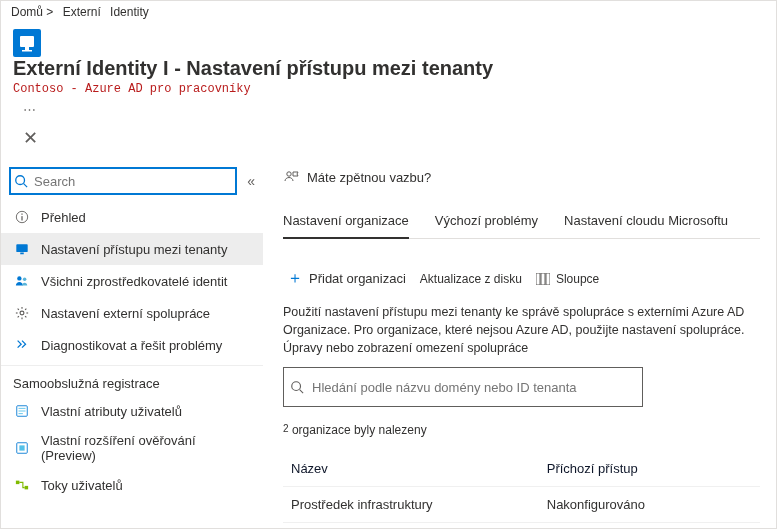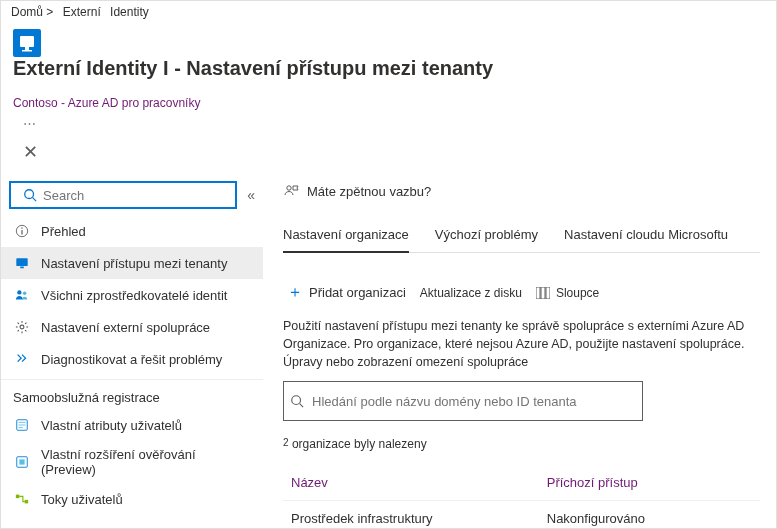--- a/index.html
+++ b/index.html
@@ -30,21 +30,21 @@
     background: #0078d4;
     border-radius: 2px;
     margin-right: 10px;
     margin-top: 4px;
     position: relative;
     flex: 0 0 auto;
     display:flex; align-items:center; justify-content:center;
   }
   .header-text { flex: 1 1 auto; }
   .header-title { font-size: 20px; font-weight: 600; }
-  .header-sub { font-size: 12px; color: #701a75; margin-top: 16px; }
+  .header-sub { font-size: 12px; color: #b91c1c; margin-top: 2px; font-family: Liberation Mono, monospace; }
   .header-dots { padding: 6px 10px; color: #605e5c; cursor: pointer; }
   .header-close { padding: 4px 10px; font-size: 18px; color: #605e5c; cursor: pointer; }
   .body {
     display: flex;
     height: calc(100% - 78px);
   }
   .sidebar {
     width: 262px;
     flex: 0 0 auto;
     border-right: none;
@@ -54,21 +54,21 @@
     display: flex;
     align-items: center;
     padding: 0 8px 6px 8px;
   }
   .search-box {
     flex: 1 1 auto;
     border: 2px solid #0078d4;
     height: 28px;
     display: flex;
     align-items: center;
-    padding: 0 12px;
+    padding: 0 3px;
     color: #605e5c;
   }
   .search-box svg { margin-right: 6px; flex:0 0 auto; }
   .search-box input {
     border: none; outline: none; font-size: 13px; flex:1; background:transparent;
   }
   .collapse-btn {
     margin-left: 10px;
     color: #605e5c;
     cursor: pointer;
@@ -176,21 +176,21 @@
     border:none; outline:none; flex:1; font-size:13px; background:transparent;
   }
   .count { font-size: 12px; color: #323130; margin-bottom: 14px; }
   .count sup { font-size: 10px; vertical-align: top; }
   .table-head, .table-row {
     display: flex;
     border-bottom: 1px solid #f0f0f0;
     padding: 10px 4px 10px 8px;
     font-size: 13px;
   }
-  .table-head { color:#701a75; }
+  .table-head { color:#0f172a; }
   .col-name { flex: 0 0 55%; }
   .col-inbound { flex: 0 0 45%; }
 </style>
 </head>
 <body>
 
 <div class="breadcrumb">
   <span>Domů &gt;</span>
   <span>Externí</span>
   <span>Identity</span>

